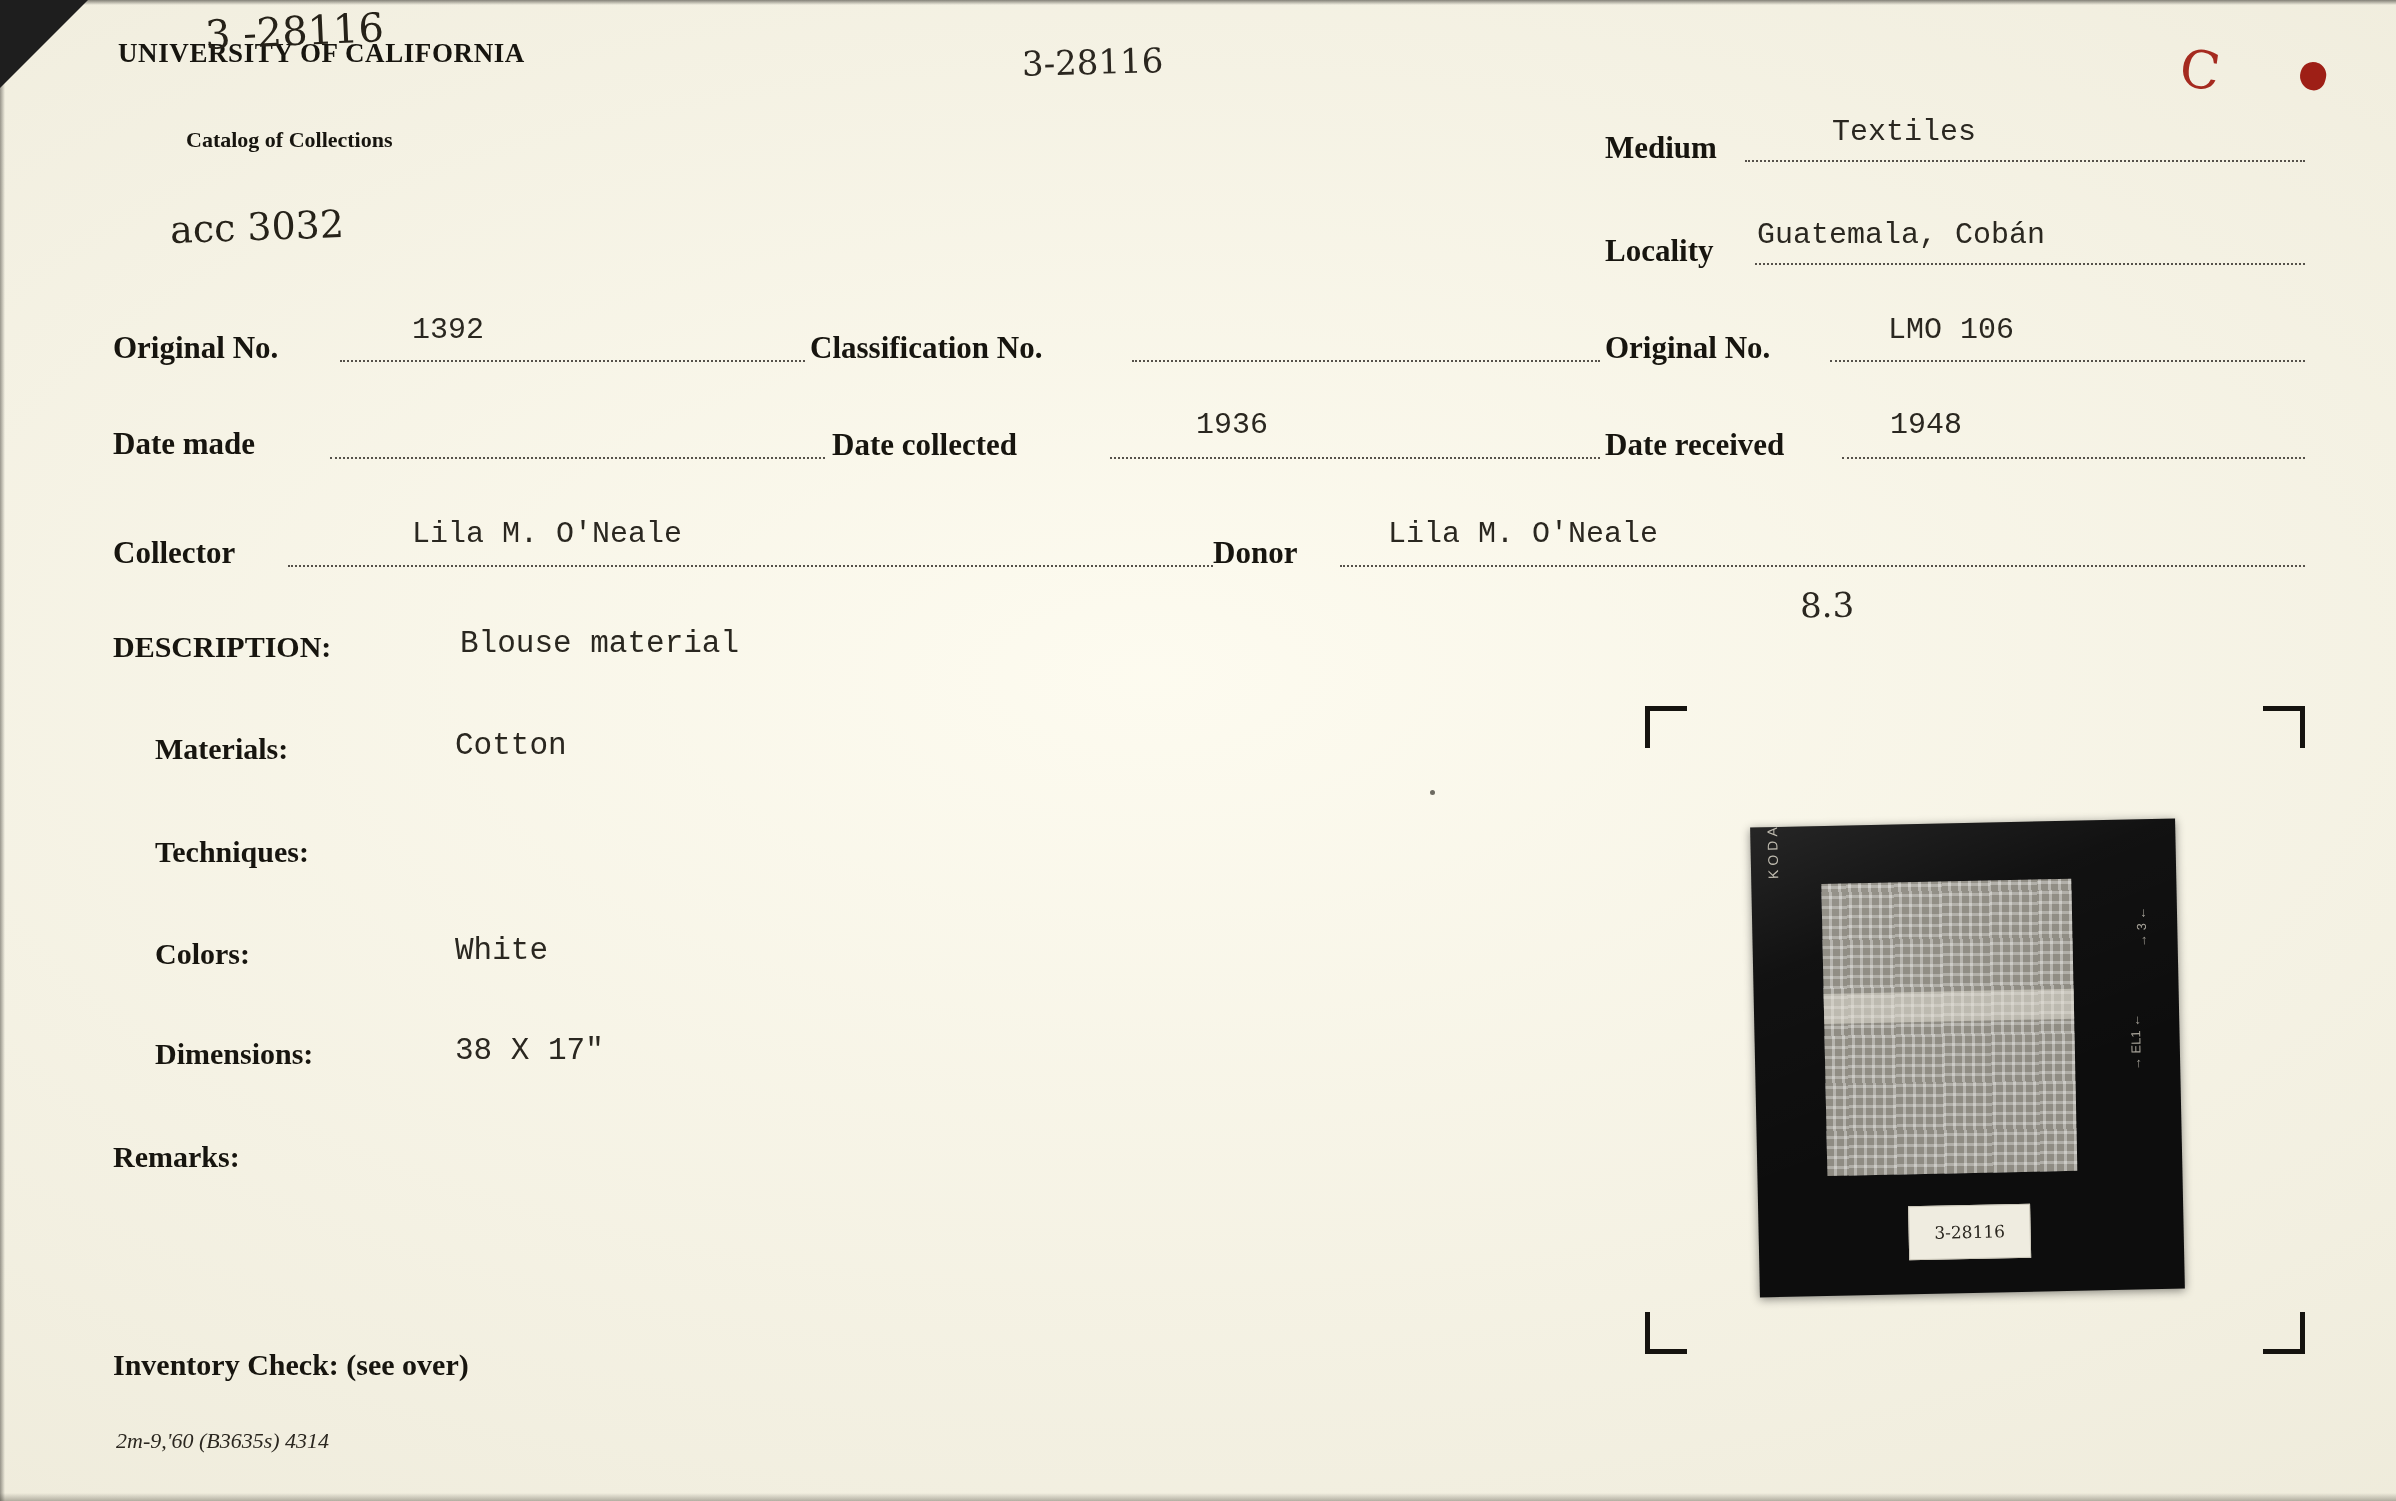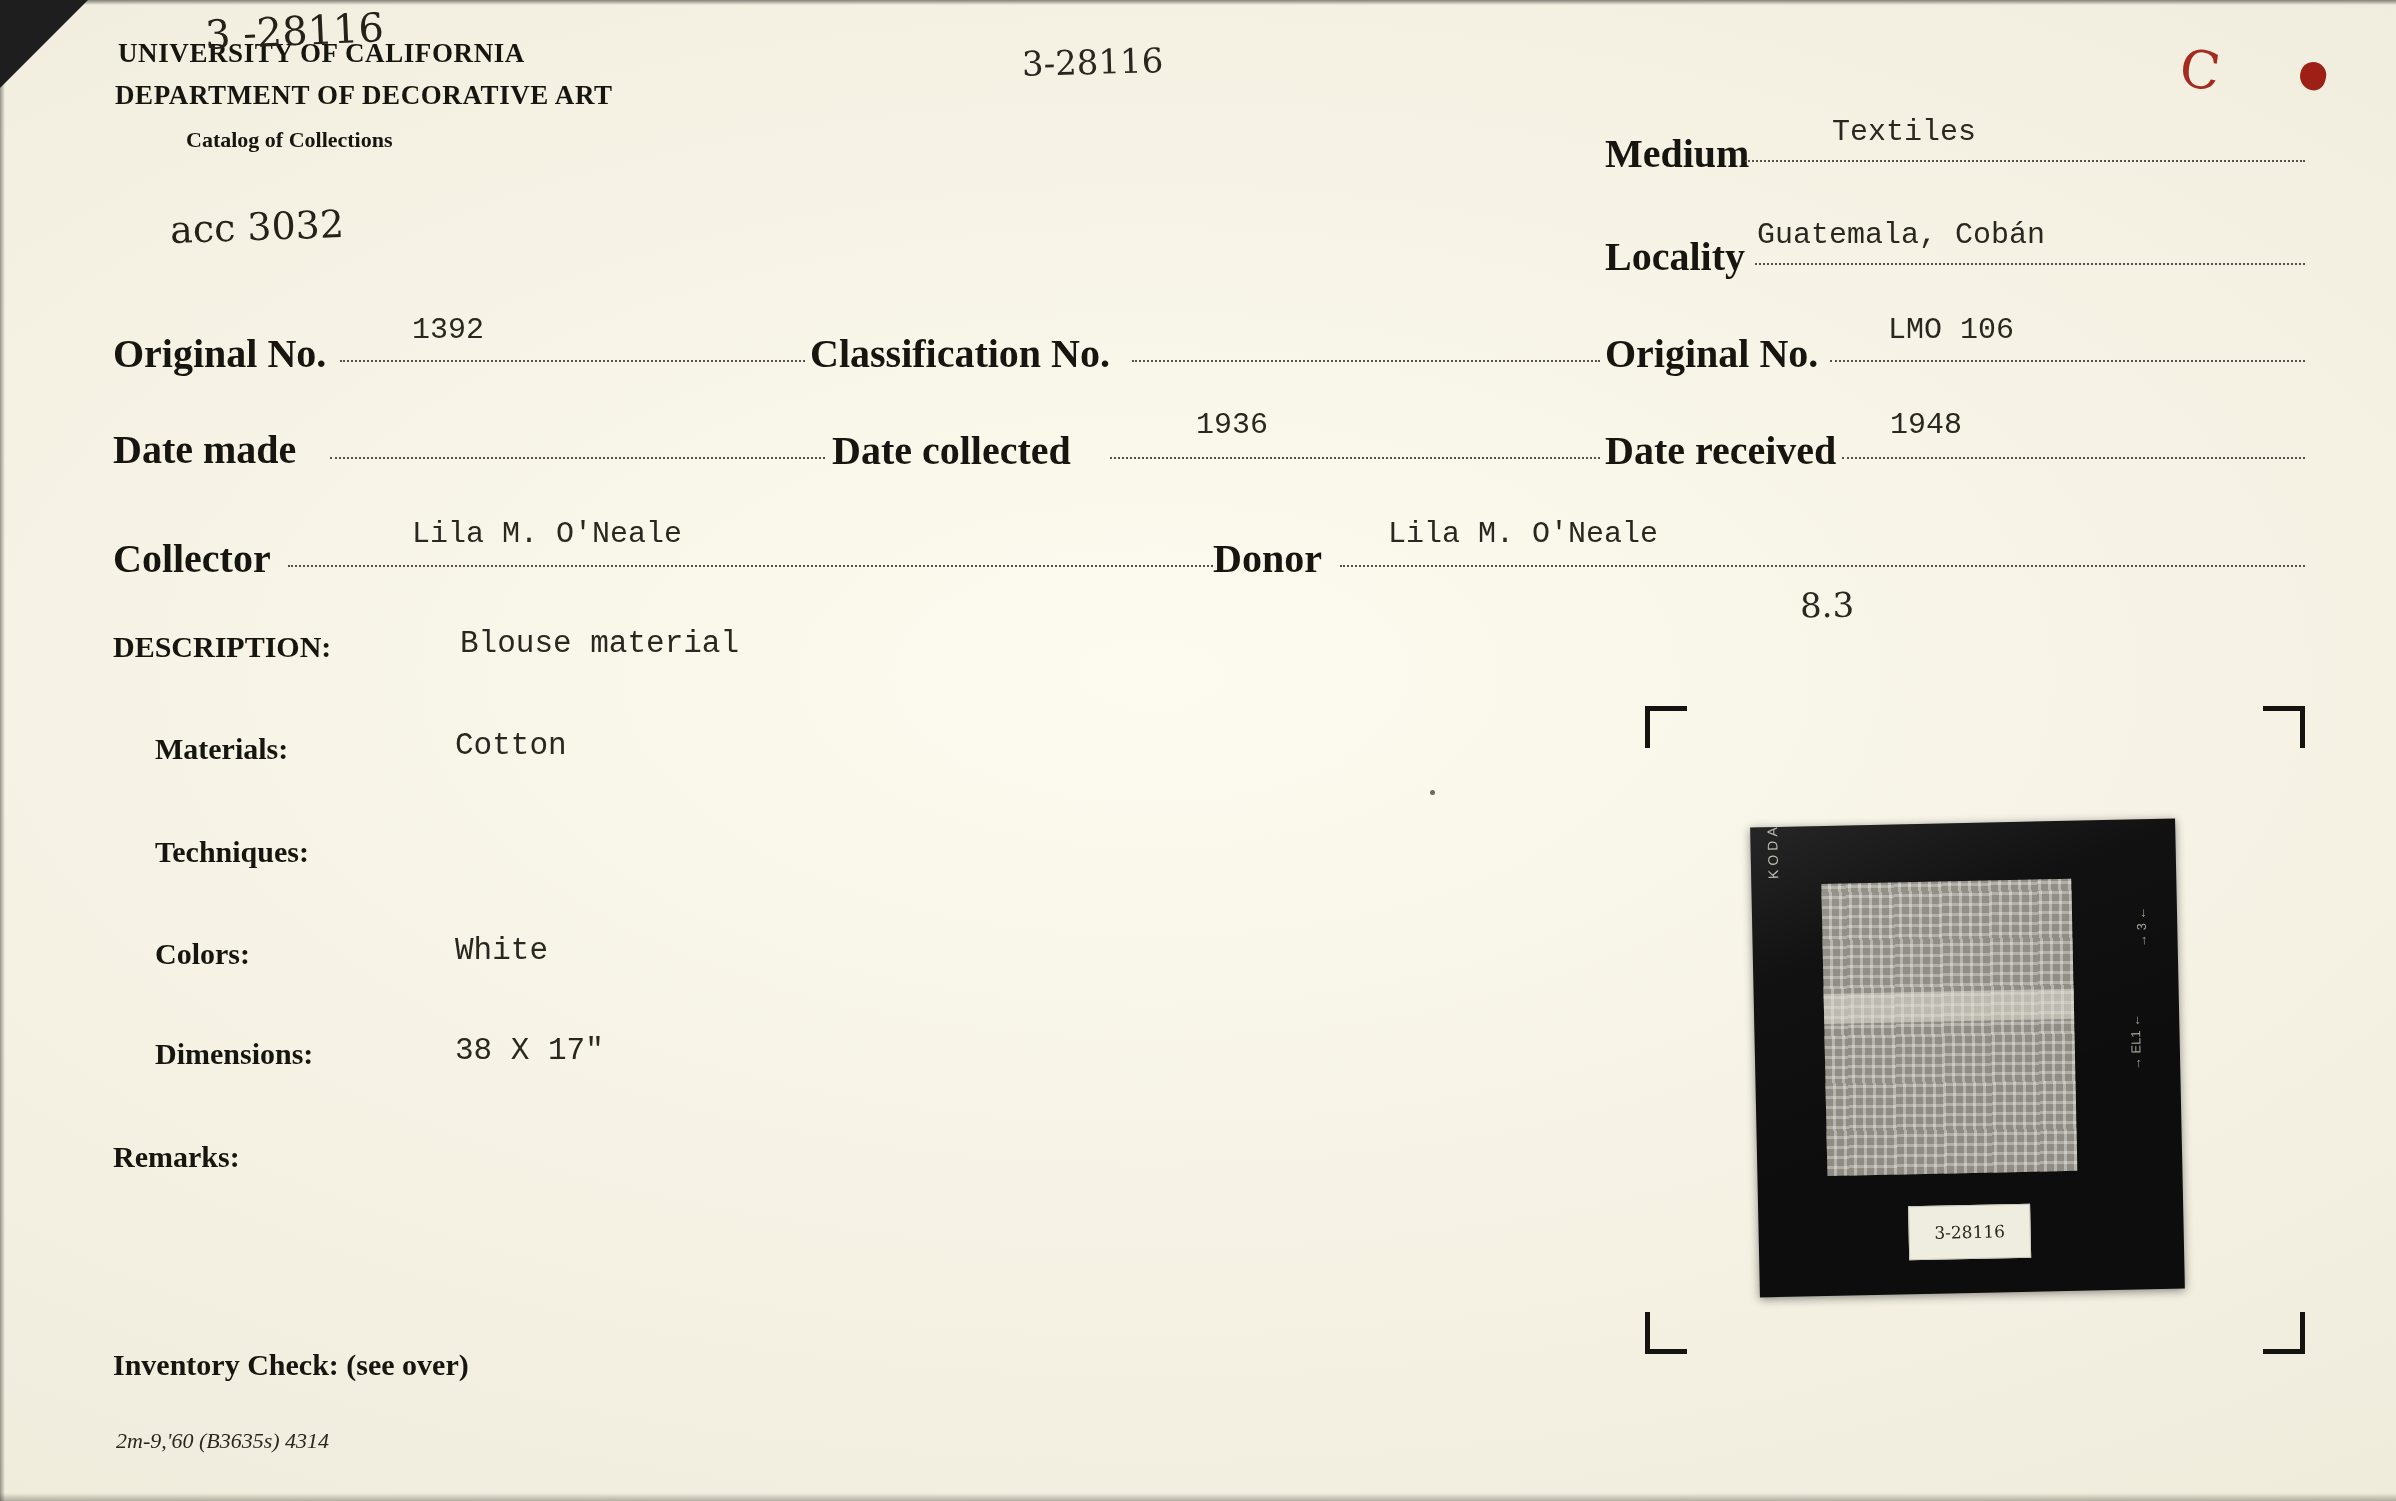--- a/index.html
+++ b/index.html
@@ -108,21 +108,21 @@
   }
   #red-dot {
     left: 2300px; top: 62px;
     width: 26px; height: 28px;
     background: #9e1f16;
     border-radius: 50% 50% 45% 55%;
     transform: rotate(15deg);
   }
 
   
-  .lbl { font-family: "Liberation Serif", serif; font-weight: bold; font-size: 40px; color: #17150f; }
+  .lbl { font-family: "Liberation Serif", serif; font-weight: bold; font-size: 31px; color: #17150f; }
   .val { font-family: "Liberation Mono", monospace; font-size: 30px; color: #2a2720; }
 
   
   .desc-label { font-family: "Liberation Serif", serif; font-weight: bold; font-size: 30px; color: #17150f; }
   .desc-val { font-family: "Liberation Mono", monospace; font-size: 31px; color: #2a2720; }
 
   #footer { left: 116px; top: 1428px; font-size: 22px; font-family: "Liberation Serif", serif; font-style: italic; color: #2b2720; }
 
   
   .crop { position: absolute; }
@@ -214,21 +214,20 @@
   #speck1 { left: 1430px; top: 790px; width: 5px; height: 5px; background: #6d6a61; border-radius: 50%; }
 </style>
 </head>
 <body>
 
 <div id="card">
 
   <div id="paper-tint"></div>
 
   <div class="abs printed" id="univ">UNIVERSITY OF CALIFORNIA</div>
-  <div class="abs printed" id="dept">DEPARTMENT OF DECORATIVE ART</div>
   <div class="abs printed" id="catalog-of-collections">Catalog of Collections</div>
 
   <div class="abs hand" id="hand-topleft">3 -28116</div>
   <div class="abs hand" id="hand-center">3-28116</div>
   <div class="abs hand" id="hand-acc">acc 3032</div>
   <div class="abs hand" id="hand-83">8.3</div>
   <div class="abs" id="red-c">C</div>
   <div class="abs" id="red-dot"></div>
 
   <div class="abs lbl" style="left:1605px; top:130px;">Medium</div>

